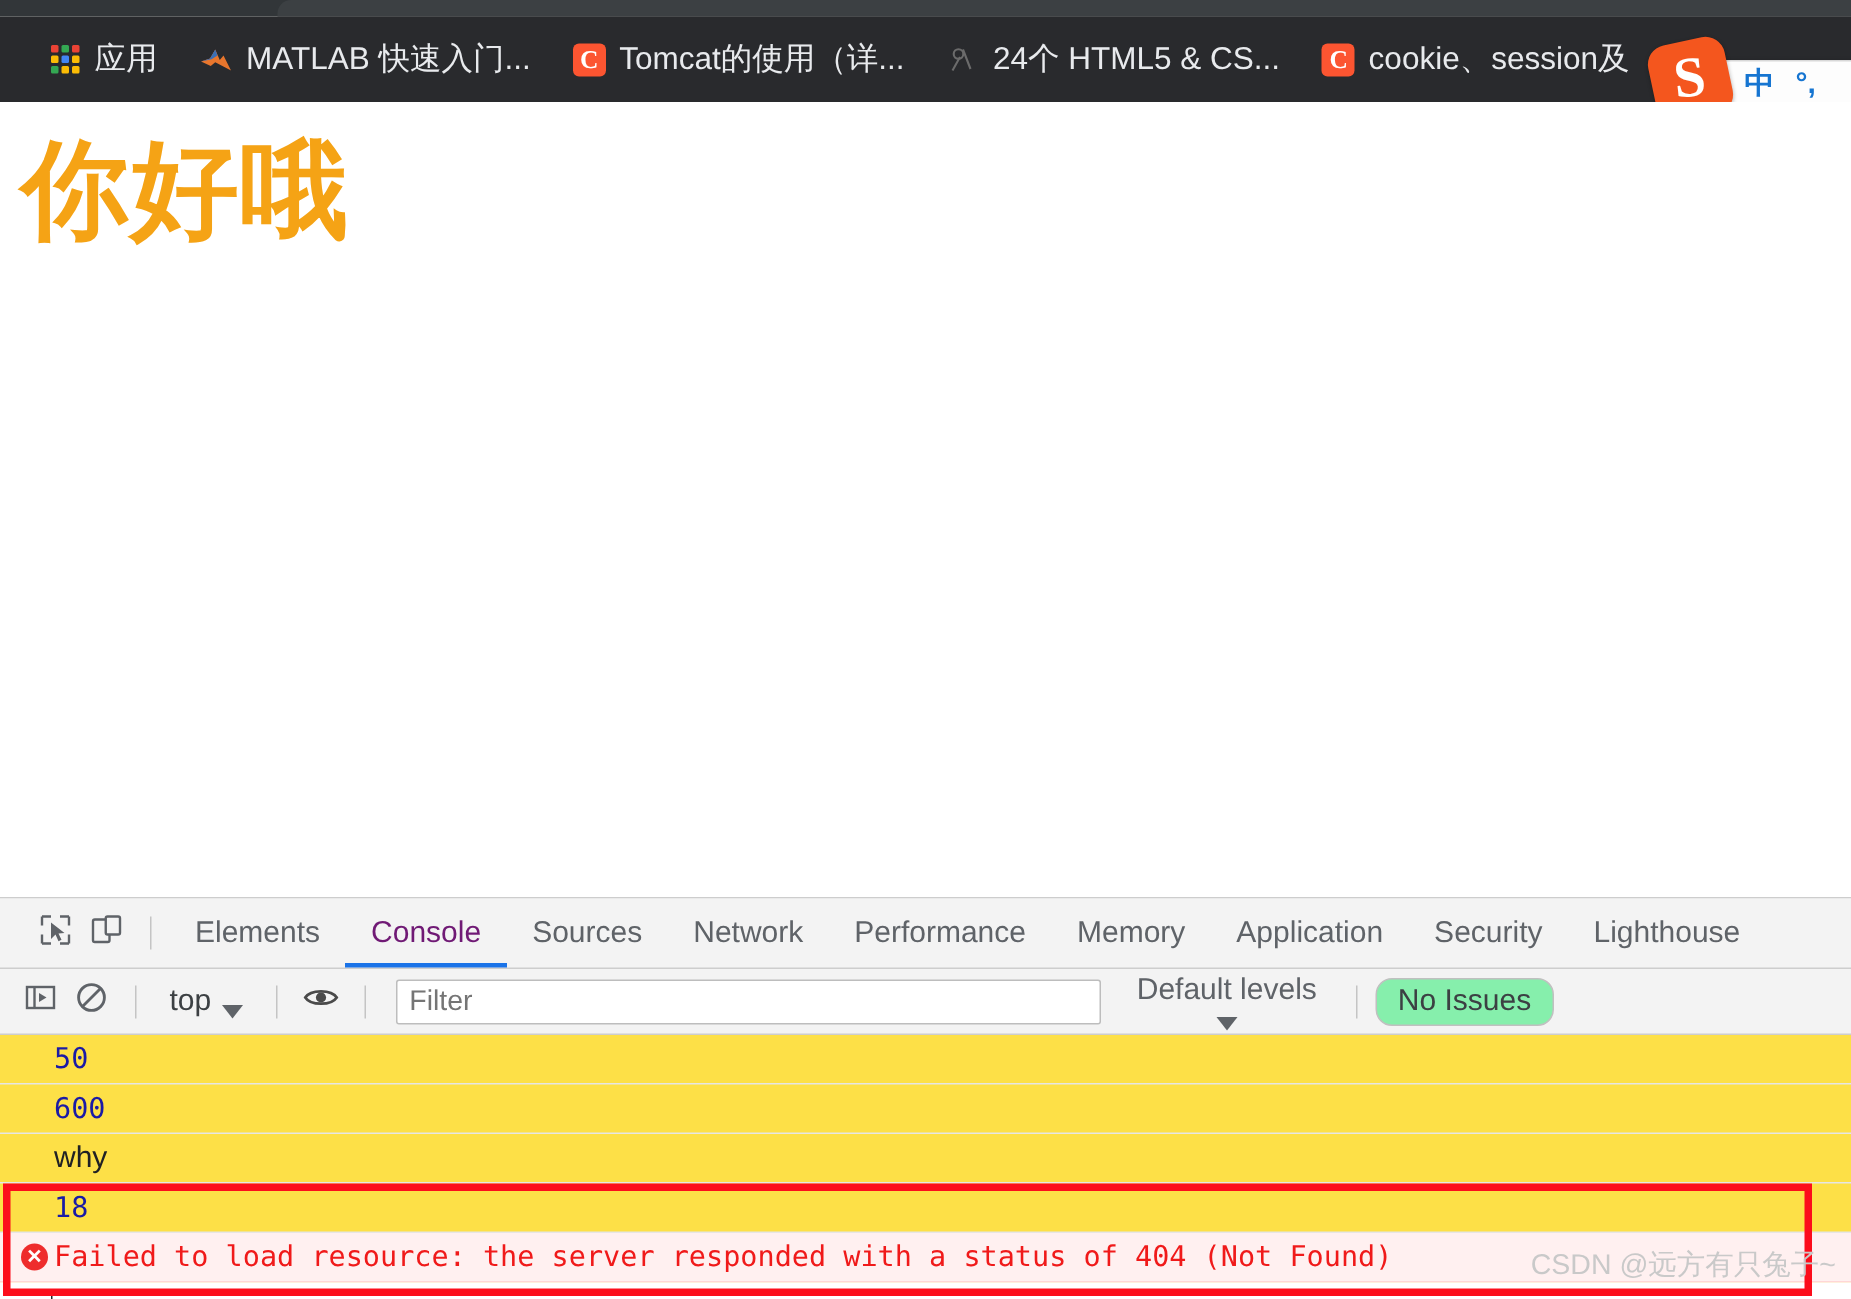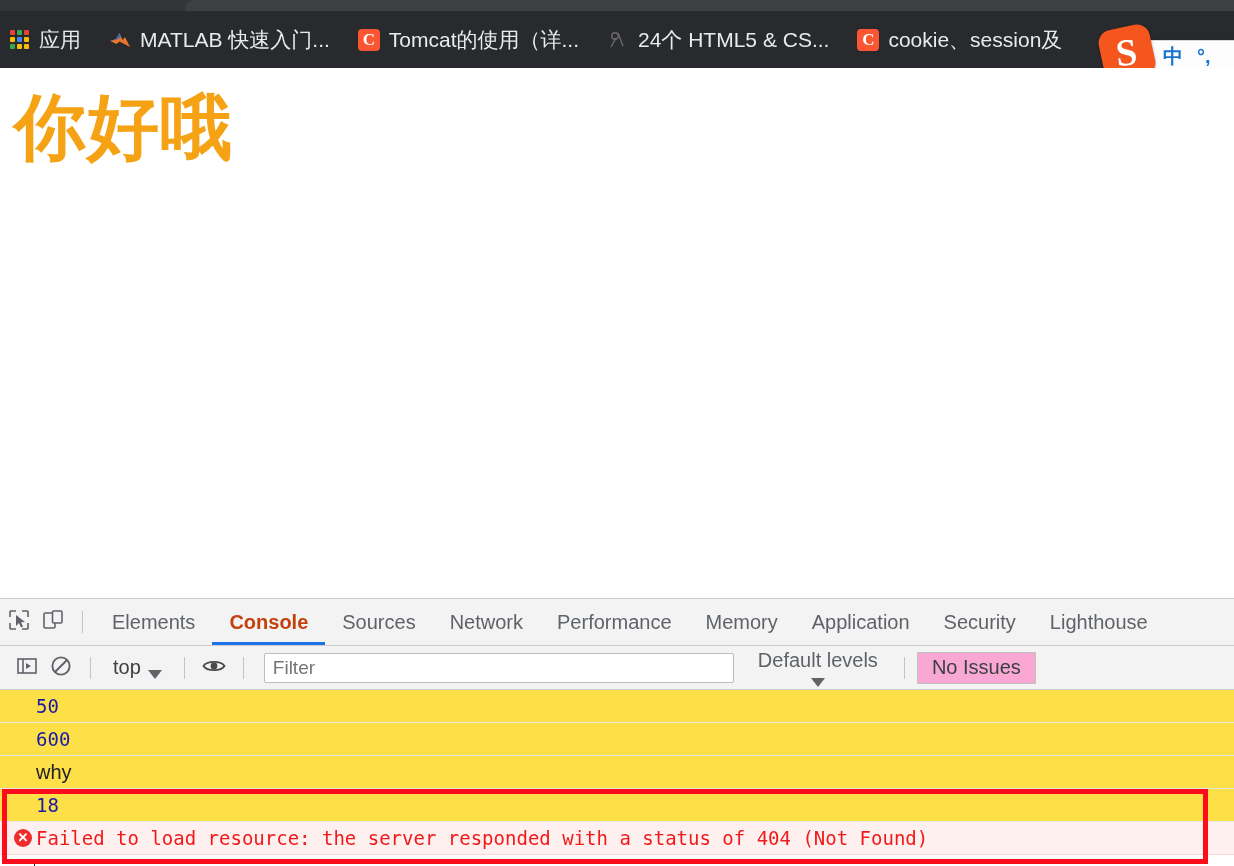--- a/index.html
+++ b/index.html
@@ -21,21 +21,21 @@
   #tabstrip .tab-sliver {
     position: absolute; left: 185px; top: 0; width: 1049px; height: 11px;
     background: #3c4043;
     border-top-left-radius: 9px;
   }
 
   #bookmarks-bar {
     height: 57px; width: 100%;
     background: #292a2d;
     display: flex; align-items: center;
-    padding-left: 0;
+    padding-left: 24px;
     gap: 0px;
     position: relative;
     overflow: hidden;
   }
   .bm {
     display: flex; align-items: center;
     gap: 9px;
     padding: 4px 10px;
     border-radius: 4px;
     white-space: nowrap;
@@ -113,54 +113,54 @@
     width: 1234px; height: 268px;
     background: #f3f3f3;
     border-top: 1px solid #cdcdcd;
     font-family: "Liberation Sans", sans-serif;
   }
 
   #devtools-tabbar {
     height: 47px; display: flex; align-items: center;
     border-bottom: 1px solid #cdcdcd;
     background: #f3f3f3;
-    padding-left: 2px;
+    padding-left: 20px;
   }
   .dt-icon-btn {
     width: 34px; height: 34px; display:flex; align-items:center; justify-content:center;
     border-radius: 3px; cursor: pointer;
   }
   .dt-sep { width: 1px; height: 22px; background: #c4c4c4; margin: 0 12px; }
   .dt-tab {
     padding: 0 17px; height: 46px; display:flex; align-items:center;
     font-size: 20px; color: #5f6368; cursor: pointer; white-space: nowrap;
   }
-  .dt-tab.active { color: #c2410c; box-shadow: inset 0 -3px 0 #1a73e8; font-weight: bold; }
+  .dt-tab.active { color: #701a75; box-shadow: inset 0 -3px 0 #1a73e8; }
 
   #console-toolbar {
     height: 44px; display: flex; align-items: center;
     padding-left: 10px; gap: 0;
     background: #f3f3f3;
     border-bottom: 1px solid #cdcdcd;
   }
   #context-select { display:flex; align-items:flex-end; gap:7px; padding: 0 10px; cursor:pointer;}
   #context-select .ctx-label { font-size: 20px; color: #3c4043; }
   .caret { width:0;height:0;border-left:7px solid transparent;border-right:7px solid transparent;border-top:9px solid #5f6368;}
   #filter-input {
     flex: 0 0 470px; height: 30px; margin-left: 8px;
     border: 1px solid #bdbdbd; border-radius: 2px;
     background: #fff; font-size: 19px; color: #9aa0a6;
     padding: 0 8px; outline: none;
     font-family: "Liberation Sans", sans-serif;
   }
   #levels-select { display:flex; align-items:center; gap:6px; padding: 0 14px; cursor:pointer; margin-left: 10px; flex-direction: column;}
   #levels-select .lv-label { font-size: 20px; color: #5f6368; }
   #issues-btn {
-    height: 32px; padding: 0 14px; border: 1px solid #c0c0c0; border-radius: 0;
-    background: #f9a8d4; color: #3c4043; font-size: 20px; cursor: pointer;
+    height: 32px; padding: 0 14px; border: 1px solid #c0c0c0; border-radius: 11px;
+    background: #86efac; color: #3c4043; font-size: 20px; cursor: pointer;
     font-family: "Liberation Sans", sans-serif;
   }
 
   #console-log {
     position: relative;
     background: #fde047;
     height: 176px;
     overflow: hidden;
   }
   .log-row {
@@ -384,14 +384,15 @@
 
       <div id="prompt-row">
         <span id="prompt-caret"></span>
       </div>
 
     </div>
   </div>
 
   <div id="annotation-box"></div>
 
+  <div id="csdn-watermark">CSDN @远方有只兔子~</div>
 
 </div>
 
 </body></html>

